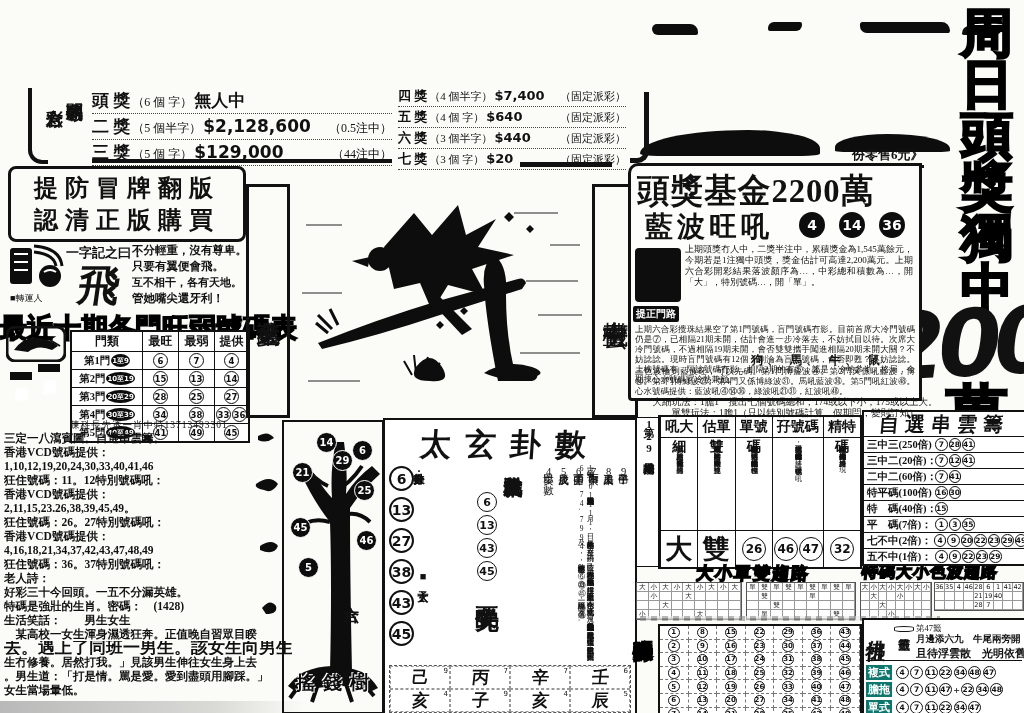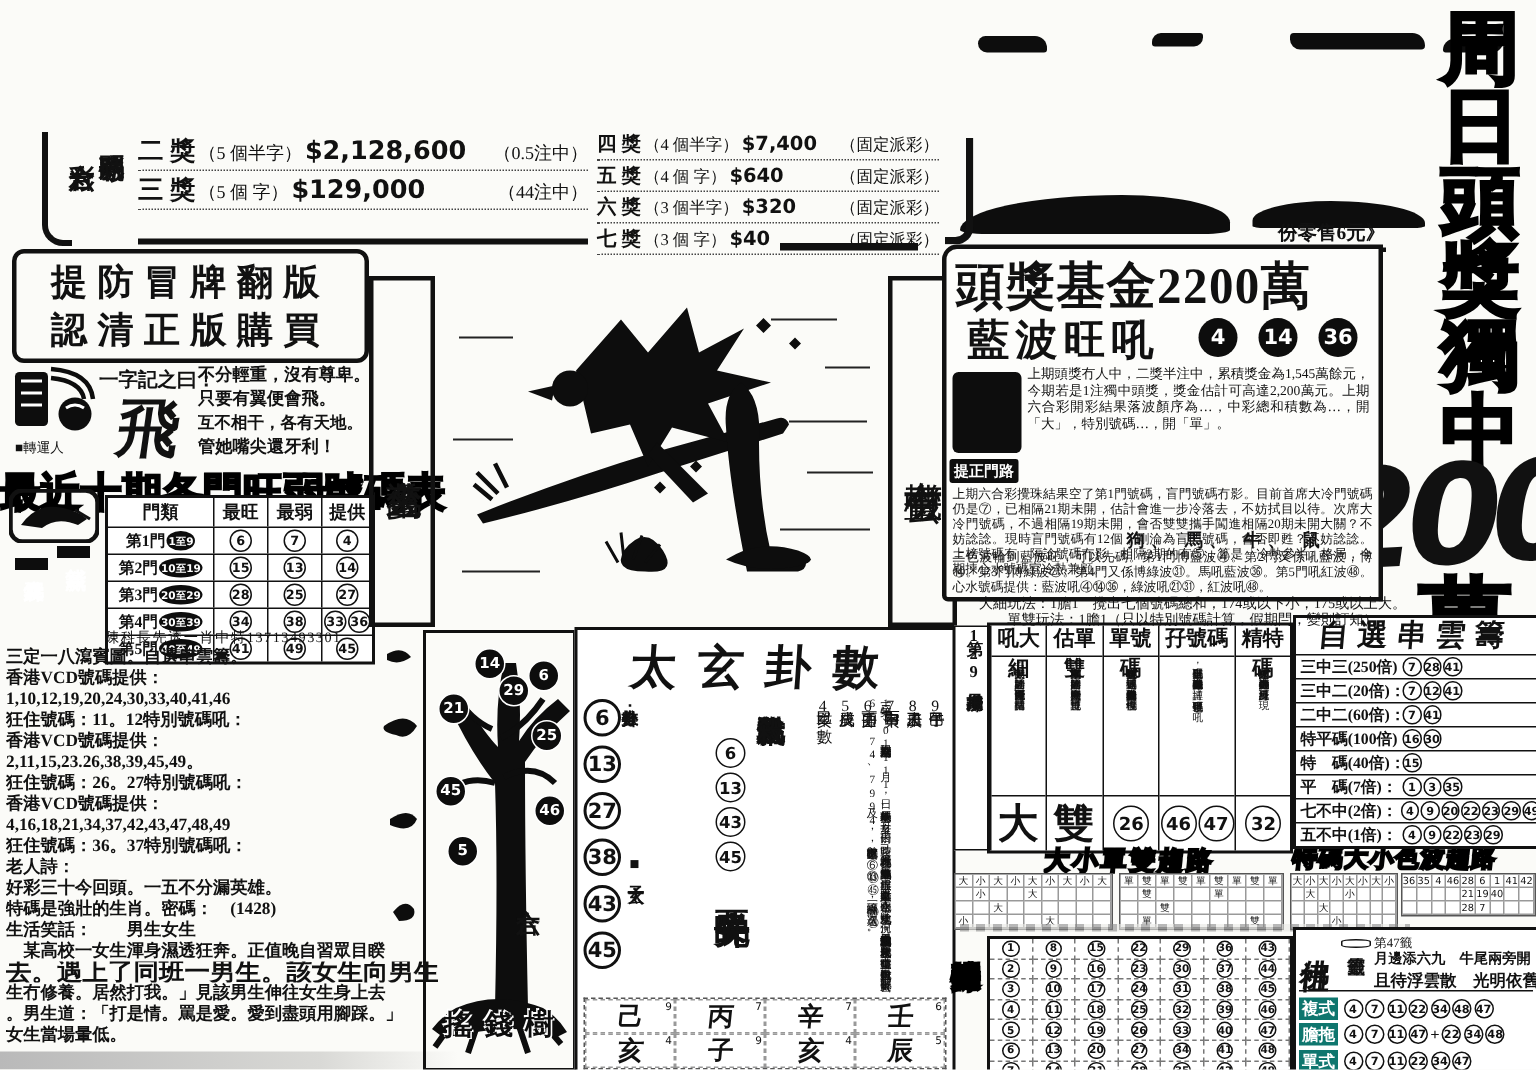--- a/index.html
+++ b/index.html
@@ -66,20 +66,26 @@
   </div>
 <div class="abs b" style="left:826px;top:292px;font-size:92px;font-style:italic;letter-spacing:-8px;
             font-family:'DejaVu Sans',sans-serif;transform:rotate(-3deg)">2200</div>
 <div class="abs outline b" style="left:946px;top:372px;font-size:62px">萬</div>
 
 <div class="abs" style="left:28px;top:88px;width:16px;height:72px;border-left:4px solid #111;border-bottom:4px solid #111;border-radius:0 0 0 14px"></div>
 <div class="abs vt b" style="left:44px;top:96px;font-size:17px;line-height:20px">六合彩</div>
 <div class="abs vt b" style="left:64px;top:90px;font-size:17px;line-height:20px">開彩號碼</div>
 <div class="abs" style="left:92px;top:88px;width:300px">
 
+<div class="prow" style="height:23px">
+      <span class="pname" style="font-size:17px">頭 獎</span>
+      <span class="pspec" style="font-size:12px">（6 個 字）</span>
+      <span class="pamt" style="font-size:17px">無人中</span>
+      <span class="pnote" style="font-size:12px"></span>
+    </div>
     <div class="prow" style="height:23px">
       <span class="pname" style="font-size:17px">二 獎</span>
       <span class="pspec" style="font-size:12px">（5 個半字）</span>
       <span class="pamt" style="font-size:17px">$2,128,600</span>
       <span class="pnote" style="font-size:12px">（0.5注中）</span>
     </div>
     <div class="prow" style="height:23px">
       <span class="pname" style="font-size:17px">三 獎</span>
       <span class="pspec" style="font-size:12px">（5 個 字）</span>
       <span class="pamt" style="font-size:17px">$129,000</span>
@@ -97,27 +103,27 @@
     </div>
     <div class="prow" style="height:18px">
       <span class="pname" style="font-size:13px">五 獎</span>
       <span class="pspec" style="font-size:11px">（4 個 字）</span>
       <span class="pamt" style="font-size:13px">$640</span>
       <span class="pnote" style="font-size:11px">（固定派彩）</span>
     </div>
     <div class="prow" style="height:18px">
       <span class="pname" style="font-size:13px">六 獎</span>
       <span class="pspec" style="font-size:11px">（3 個半字）</span>
-      <span class="pamt" style="font-size:13px">$320</span>
+      <span class="pamt" style="font-size:13px">$440</span>
       <span class="pnote" style="font-size:11px">（固定派彩）</span>
     </div>
     <div class="prow" style="height:18px">
       <span class="pname" style="font-size:13px">七 獎</span>
       <span class="pspec" style="font-size:11px">（3 個 字）</span>
-      <span class="pamt" style="font-size:13px">$40</span>
+      <span class="pamt" style="font-size:13px">$20</span>
       <span class="pnote" style="font-size:11px">（固定派彩）</span>
     </div>
   </div>
 <div class="abs" style="left:630px;top:92px;width:14px;height:66px;border-right:5px solid #111;border-bottom:5px solid #111;border-radius:0 0 12px 0"></div>
 <div class="abs" style="left:520px;top:162px;width:92px;height:5px;background:#111"></div>
 
 <div class="abs" style="left:8px;top:166px;width:232px;height:70px;border:3px solid #111;border-radius:8px;
             display:flex;flex-direction:column;align-items:center;justify-content:center">
   <div class="b" style="font-size:24px;letter-spacing:7px">提防冒牌翻版</div>
   <div class="b" style="font-size:24px;letter-spacing:7px">認清正版購買</div>

